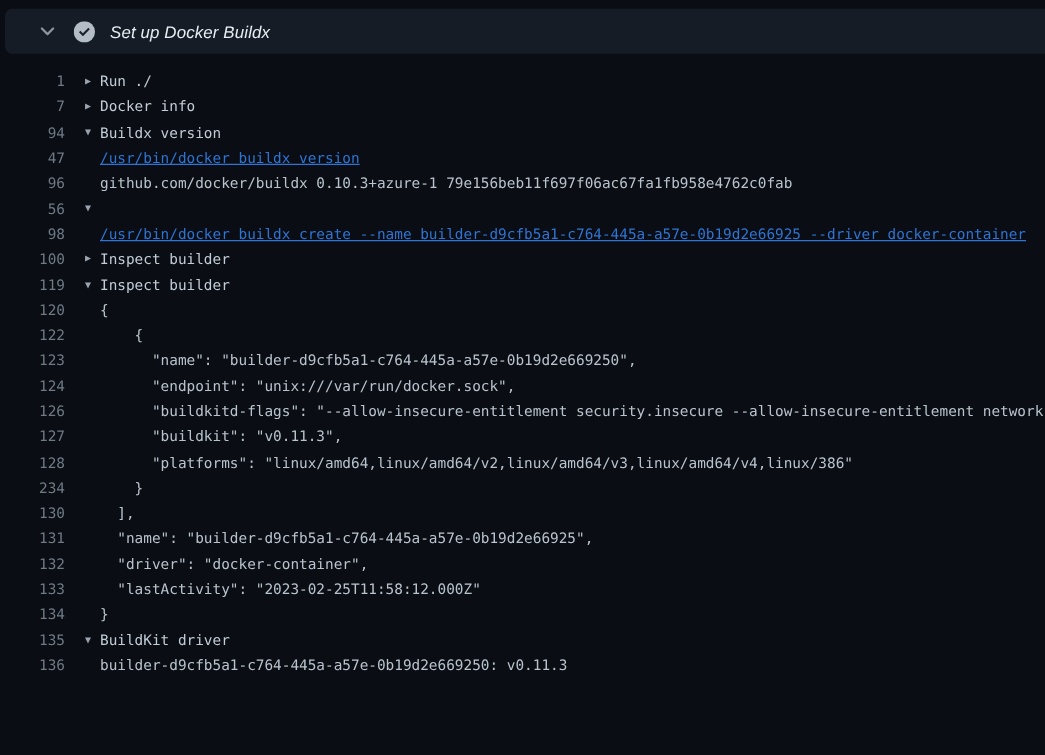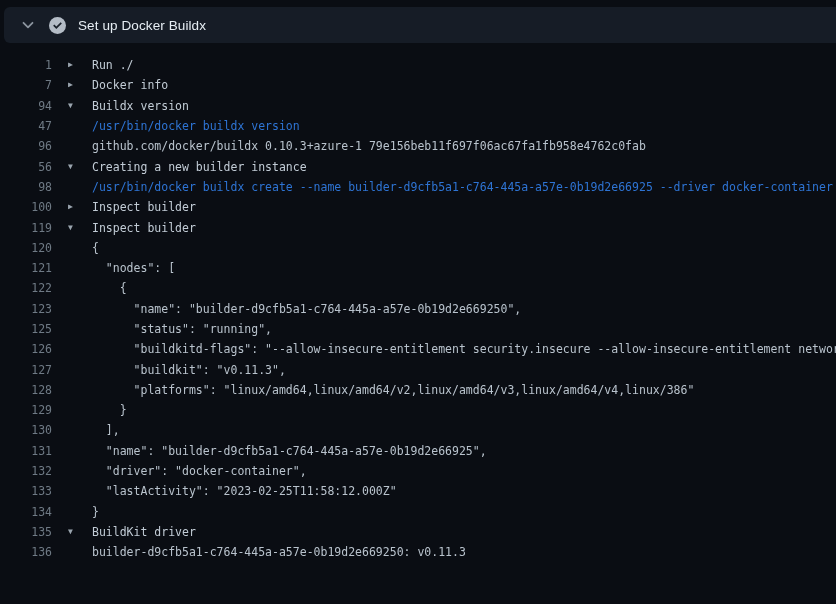--- a/index.html
+++ b/index.html
@@ -16,22 +16,23 @@
     position: absolute;
     top: 7px;
     left: 4px;
     right: 0;
     height: 36px;
     background: #161c26;
     border-top-left-radius: 6px;
     border-bottom-left-radius: 6px;
     display: flex;
     align-items: center;
-    padding-left: 12px;
+    padding-left: 22px;
     box-sizing: border-box;
+    font-style: italic;
   }
   .chev-btn {
     width: 24px;
     height: 24px;
     display: flex;
     align-items: center;
     justify-content: center;
     cursor: pointer;
     background: transparent;
     border: 0;
@@ -83,24 +84,24 @@
     flex: none;
     width: 12px;
     margin-left: 16px;
     font-size: 8px;
     color: #9aa4ae;
     text-align: left;
     line-height: 1;
   }
   .txt {
     flex: none;
-    margin-left: 12px;
+    margin-left: 0;
     color: #b9c3cd;
   }
-  .row.cmd .txt { color: #2e74d4; }
+  .row.cmd .txt { color: #2e74d4; text-decoration: underline; }
   .row.group .txt { color: #c2ccd6; }
 </style>
 </head>
 <body>
 
 <div class="step-header">
   <button class="chev-btn" aria-label="collapse step">
     <svg width="16" height="16" viewBox="0 0 16 16">
       <path d="M3.5 5.8 L8 10.3 L12.5 5.8" fill="none" stroke="#8b949e" stroke-width="1.8" stroke-linecap="round" stroke-linejoin="round"></path>
     </svg>
@@ -113,33 +114,32 @@
   </span>
   <span class="step-title">Set up Docker Buildx</span>
 </div>
 
 <div class="log" id="log">
     <div class="row group"><span class="num">1</span><span class="arrowbox">▶</span><span class="txt">Run ./</span></div>
     <div class="row group"><span class="num">7</span><span class="arrowbox">▶</span><span class="txt">Docker info</span></div>
     <div class="row group"><span class="num">94</span><span class="arrowbox">▼</span><span class="txt">Buildx version</span></div>
     <div class="row cmd"><span class="num">47</span><span class="arrowbox"></span><span class="txt">/usr/bin/docker buildx version</span></div>
     <div class="row"><span class="num">96</span><span class="arrowbox"></span><span class="txt">github.com/docker/buildx 0.10.3+azure-1 79e156beb11f697f06ac67fa1fb958e4762c0fab</span></div>
-    <div class="row group"><span class="num">56</span><span class="arrowbox">▼</span><span class="txt">Creating a new builder instance</span></div>
+    <div class="row group"><span class="num">56</span><span class="arrowbox">▼</span></div>
     <div class="row cmd"><span class="num">98</span><span class="arrowbox"></span><span class="txt">/usr/bin/docker buildx create --name builder-d9cfb5a1-c764-445a-a57e-0b19d2e66925 --driver docker-container</span></div>
     <div class="row group"><span class="num">100</span><span class="arrowbox">▶</span><span class="txt">Inspect builder</span></div>
     <div class="row group"><span class="num">119</span><span class="arrowbox">▼</span><span class="txt">Inspect builder</span></div>
     <div class="row"><span class="num">120</span><span class="arrowbox"></span><span class="txt">{</span></div>
-    <div class="row"><span class="num">121</span><span class="arrowbox"></span><span class="txt">  "nodes": [</span></div>
     <div class="row"><span class="num">122</span><span class="arrowbox"></span><span class="txt">    {</span></div>
     <div class="row"><span class="num">123</span><span class="arrowbox"></span><span class="txt">      "name": "builder-d9cfb5a1-c764-445a-a57e-0b19d2e669250",</span></div>
-    <div class="row"><span class="num">125</span><span class="arrowbox"></span><span class="txt">      "status": "running",</span></div>
+    <div class="row"><span class="num">124</span><span class="arrowbox"></span><span class="txt">      "endpoint": "unix:///var/run/docker.sock",</span></div>
     <div class="row"><span class="num">126</span><span class="arrowbox"></span><span class="txt">      "buildkitd-flags": "--allow-insecure-entitlement security.insecure --allow-insecure-entitlement network.host",</span></div>
     <div class="row"><span class="num">127</span><span class="arrowbox"></span><span class="txt">      "buildkit": "v0.11.3",</span></div>
     <div class="row"><span class="num">128</span><span class="arrowbox"></span><span class="txt">      "platforms": "linux/amd64,linux/amd64/v2,linux/amd64/v3,linux/amd64/v4,linux/386"</span></div>
-    <div class="row"><span class="num">129</span><span class="arrowbox"></span><span class="txt">    }</span></div>
+    <div class="row"><span class="num">234</span><span class="arrowbox"></span><span class="txt">    }</span></div>
     <div class="row"><span class="num">130</span><span class="arrowbox"></span><span class="txt">  ],</span></div>
     <div class="row"><span class="num">131</span><span class="arrowbox"></span><span class="txt">  "name": "builder-d9cfb5a1-c764-445a-a57e-0b19d2e66925",</span></div>
     <div class="row"><span class="num">132</span><span class="arrowbox"></span><span class="txt">  "driver": "docker-container",</span></div>
     <div class="row"><span class="num">133</span><span class="arrowbox"></span><span class="txt">  "lastActivity": "2023-02-25T11:58:12.000Z"</span></div>
     <div class="row"><span class="num">134</span><span class="arrowbox"></span><span class="txt">}</span></div>
     <div class="row group"><span class="num">135</span><span class="arrowbox">▼</span><span class="txt">BuildKit driver</span></div>
     <div class="row"><span class="num">136</span><span class="arrowbox"></span><span class="txt">builder-d9cfb5a1-c764-445a-a57e-0b19d2e669250: v0.11.3</span></div>
   </div>
 
 </body></html>

